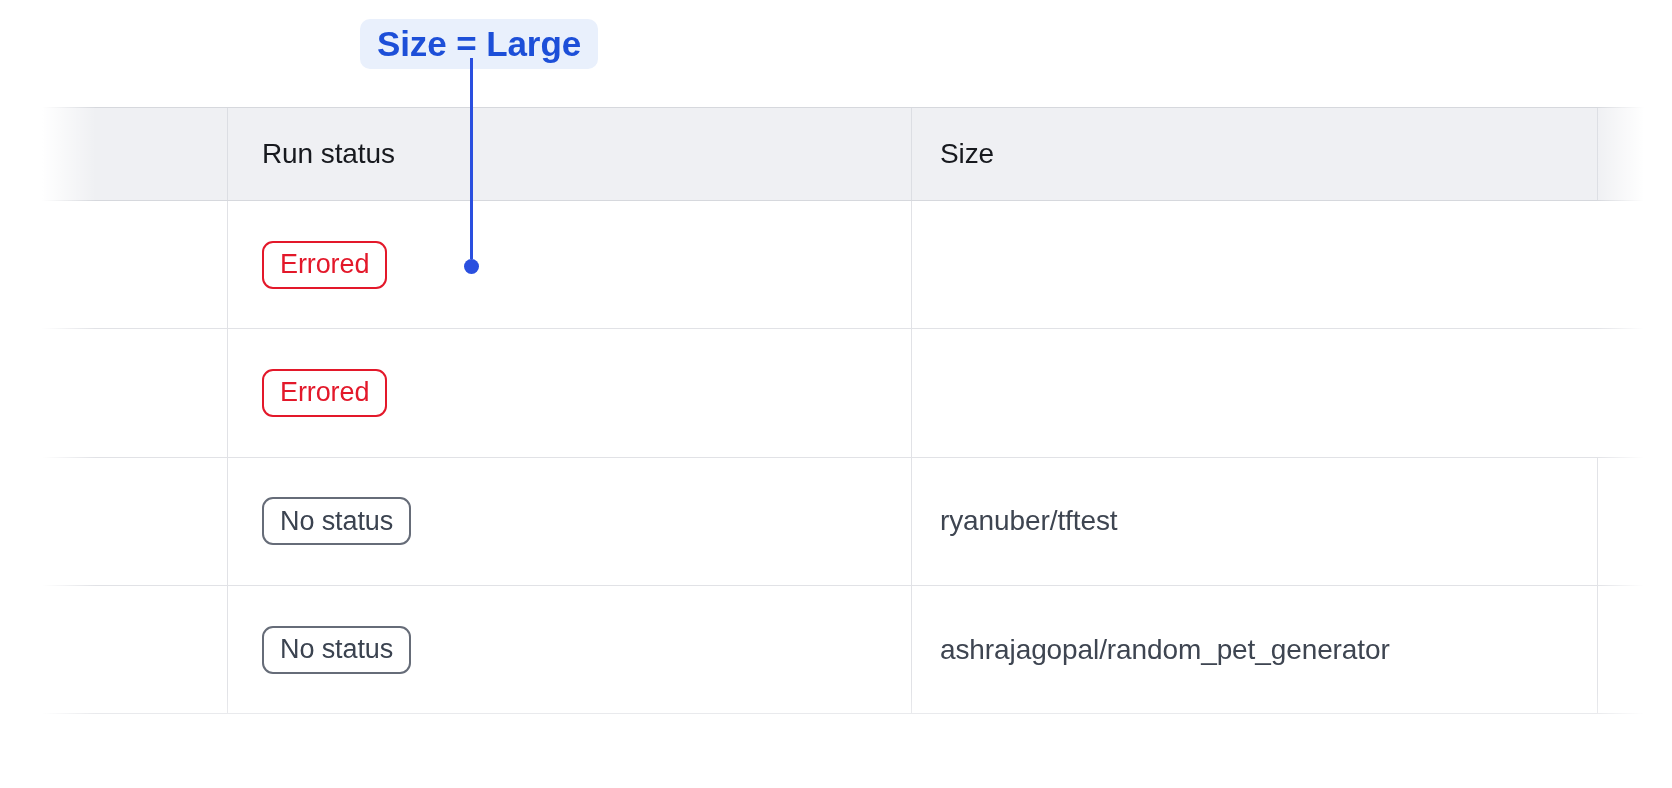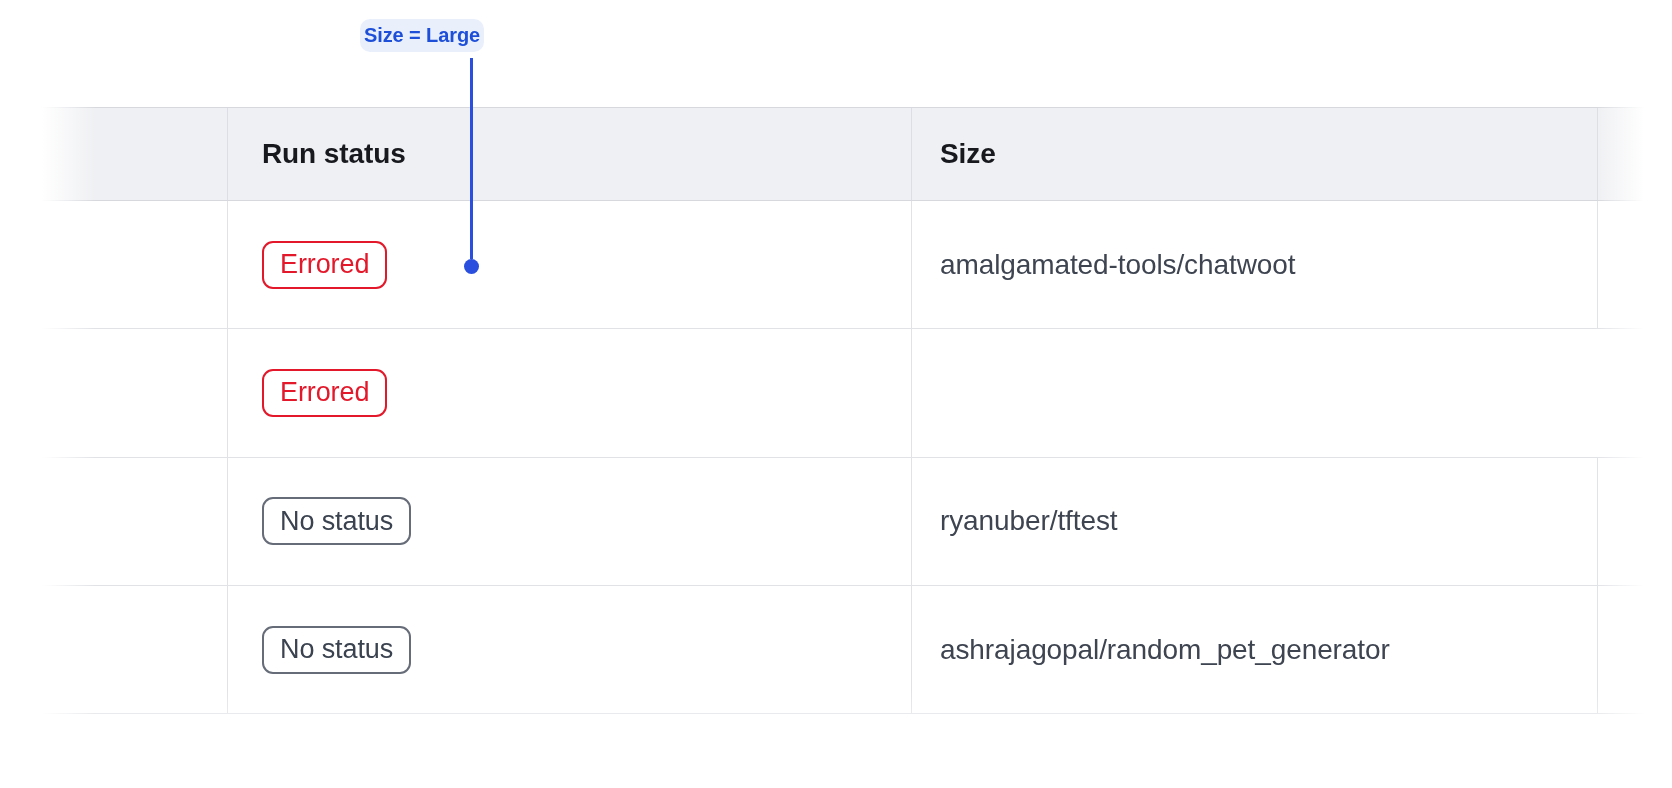--- a/index.html
+++ b/index.html
@@ -18,21 +18,21 @@
   .row{
     display:flex;height:128.3px;box-sizing:border-box;
     border-bottom:1px solid var(--row-border);background:#fff;
   }
   .c{box-sizing:border-box;display:flex;align-items:center;}
   .c0{width:228px;border-right:1px solid var(--row-border);}
   .c1{width:684px;border-right:1px solid var(--row-border);padding-left:34px;}
   .c2{width:686px;border-right:1px solid var(--row-border);padding-left:28px;}
   .c3{flex:1;}
   .thead .c{border-right-color:#dcdee3;}
-  .col-label{font-size:28px;font-weight:700;color:var(--header-text);}
+  .col-label{font-size:28px;font-weight:400;color:var(--header-text);}
   .repo{font-size:28px;color:var(--repo-text);}
   
   .badge{
     display:inline-flex;align-items:center;height:48px;padding:0 16px;
     border:2px solid;border-radius:11px;font-size:27px;font-weight:500;
     background:#fff;box-sizing:border-box;white-space:nowrap;
   }
   .badge[data-variant="errored"]{color:var(--status-errored);border-color:var(--status-errored);}
   .badge[data-variant="policy"]{color:var(--status-policy);border-color:var(--status-policy);}
   .badge[data-variant="none"]{color:var(--status-none-text);border-color:var(--status-none-border);}
@@ -41,22 +41,22 @@
   .fade-left{left:0;top:0;width:96px;height:100%;
     background:linear-gradient(90deg,#fff 42px,rgba(255,255,255,0));}
   .fade-right{left:1596px;top:0;width:76px;height:100%;
     background:linear-gradient(90deg,rgba(255,255,255,0),#fff 48px);}
   .fade-bottom{left:0;bottom:0;width:100%;height:100px;
     background:linear-gradient(180deg,rgba(255,255,255,0),rgba(255,255,255,0.94) 88%);}
   
   .annotation{position:absolute;z-index:10;}
   .chip{
     left:360px;top:19px;display:inline-flex;align-items:center;
-    padding:5px 4px;border-radius:10px;background:var(--accent-blue-bg);
-    font-size:20px;font-weight:700;color:var(--accent-blue);white-space:nowrap;
+    padding:5px 17px;border-radius:10px;background:var(--accent-blue-bg);
+    font-size:35px;font-weight:700;color:var(--accent-blue);white-space:nowrap;
   }
   .pointer-line{left:470px;top:58px;width:3px;height:201px;background:var(--annotation-line);}
   .pointer-dot{left:464px;top:259px;width:15px;height:15px;border-radius:50%;background:var(--annotation-line);}
 </style>
 </head>
 <body>
 
 <div class="canvas">
 
   <div class="table">
@@ -69,23 +69,20 @@
       <div class="c c2">
         <span class="col-label">Size</span>
       </div>
       <div class="c c3"></div>
     </div>
 
     <div class="row">
       <div class="c c0"></div>
       <div class="c c1">
         <span class="badge" data-variant="errored">Errored</span>
-      </div>
-      <div class="c c2">
-        <span class="repo">amalgamated-tools/chatwoot</span>
       </div>
       <div class="c c3"></div>
     </div>
 
 
     <div class="row">
       <div class="c c0"></div>
       <div class="c c1">
         <span class="badge" data-variant="errored">Errored</span>
       </div>

